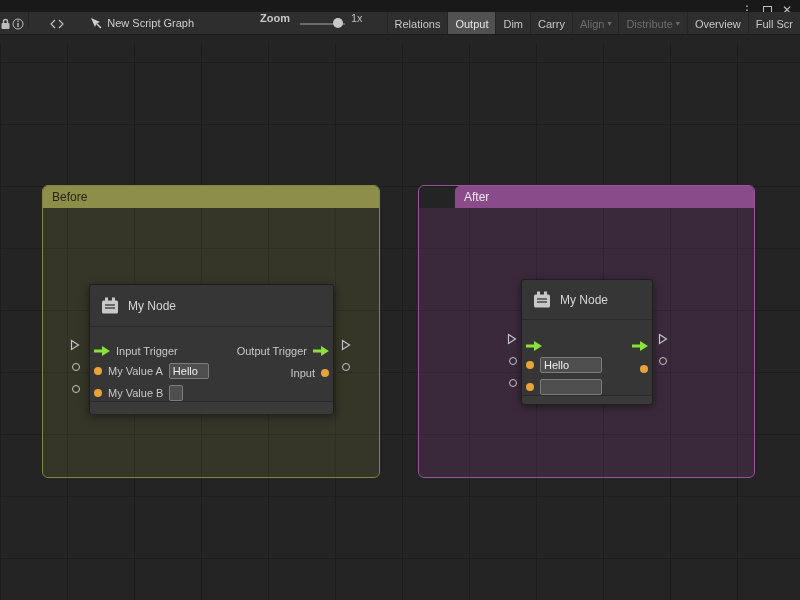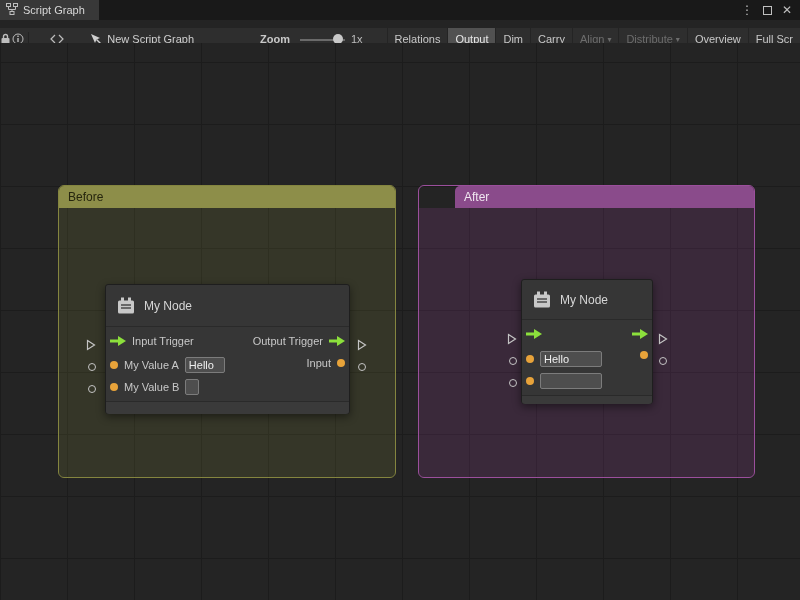--- a/index.html
+++ b/index.html
@@ -11,22 +11,22 @@
   .tabbar { position:absolute; top:0; left:0; right:0; height:20px; background:#191919;
             display:flex; align-items:flex-end; }
   .tab { height:20px; background:#383838; display:flex; align-items:center; gap:5px;
          padding:0 14px 0 6px; color:#d8d8d8; font-size:11px; }
   .tab-controls { margin-left:auto; display:flex; align-items:center; gap:10px;
                   padding-right:8px; color:#c0c0c0; font-size:12px; height:20px; }
   .maxbox { width:9px; height:9px; border:1px solid #c0c0c0; display:inline-block; }
   .kebab { font-size:12px; letter-spacing:0; }
 
   
-  .toolbar { position:absolute; top:28px; left:0; right:0; height:23px; background:#2e2e2e;
-             border-bottom:1px solid #1a1a1a; display:flex; align-items:center;
+  .toolbar { position:absolute; top:12px; left:0; right:0; height:23px; background:#2e2e2e;
+             border-bottom:1px solid #1a1a1a; display:flex; 
              color:#c8c8c8; font-size:11px; white-space:nowrap; overflow:hidden; }
   .tb-icon { display:flex; align-items:center; justify-content:center; width:22px; height:23px; }
   .tb-sep { width:1px; height:15px; background:#232323; margin:0 4px; }
   .graphname { display:flex; align-items:center; gap:5px; margin-left:26px; color:#cfcfcf; }
   .zoomlabel { margin-left:66px;font-weight:bold; }
   .slider { position:relative; width:84px; height:23px; margin:0 6px 0 10px; cursor:pointer; }
   .slider .track { position:absolute; top:11px; left:0; right:0; height:2px; background:#6a6a6a; }
   .slider .knob { position:absolute; top:6px; right:2px; width:10px; height:10px;
                   border-radius:50%; background:#c8c8c8; }
   .zoomval { margin-right:24px; color:#bdbdbd; }
@@ -45,21 +45,21 @@
               linear-gradient(to bottom, #1c1c1c 1px, transparent 1px);
             background-size:67px 62px; background-position:0px 19px; }
 
   
   .group { position:absolute; border-radius:6px; overflow:visible; }
   .group-header { height:22px; display:flex; align-items:center; padding:0 9px;
                   font-size:12px; border-radius:5px 5px 0 0; }
   .group-body { position:absolute; top:22px; left:0; right:0; bottom:0;
                 border-radius:0 0 5px 5px; }
   .group.before { left:42px; top:142px; width:338px; height:293px;
-                  border:1px solid #84853f;margin-left:16px; }
+                  border:1px solid #84853f; }
   .group.before .group-header { background:#8d8e49; color:#26260e; }
   .group.before .group-body { background:rgba(146,148,62,0.16); }
   .group.after { left:418px; top:142px; width:337px; height:293px;
                  border:1px solid #9b4f9c;padding-left:36px; }
   .group.after .group-header { background:#8a4b8b; color:#f0e6f0; }
   .group.after .group-body { background:rgba(158,64,158,0.18); }
 
   
   .node { position:absolute; background:#363636; border:1px solid #1e1e1e; border-radius:3px;
           box-shadow:0 3px 8px rgba(0,0,0,0.45); color:#c8c8c8; }
@@ -67,21 +67,21 @@
                  border-bottom:1px solid #2a2a2a; font-size:12px; color:#d6d6d6; }
   .node.before-node { left:46px; top:98px; width:245px; height:130px; }
   .node.before-node .node-header { height:42px; }
   .node.before-node .rows { padding-top:8px; }
   .node.before-node .footer { height:13px; }
   .node.after-node { left:102px; top:93px; width:132px; height:125px; }
   .node.after-node .node-header { height:40px; }
   .node.after-node .rows { padding-top:9px; }
   .node.after-node .footer { height:9px; }
   .rows { }
-  .row { height:22px; display:flex; align-items:flex-start; justify-content:space-between;
+  .row { height:22px; display:flex; align-items:flex-end; justify-content:space-between;
          font-size:11px; }
   .row .lhs, .row .rhs { display:flex; align-items:center; gap:6px; }
   .row .lhs { padding-left:4px; }
   .row .rhs { padding-right:4px; }
   .footer { border-top:1px solid #2a2a2a; background:#3a3a3a; border-radius:0 0 3px 3px; }
 
   .dot { width:8px; height:8px; border-radius:50%; background:#e8a33a; display:inline-block; }
   .field { background:#4e4e4e; border:1px solid #7c7c7c; border-radius:2px; color:#efefef;
            font-size:11px; height:16px; padding:0 3px; font-family:"Liberation Sans",sans-serif; }
   .field.w40 { width:40px; } .field.w14 { width:14px; padding:0; } .field.w62 { width:62px; }
@@ -89,31 +89,20 @@
   
   .xport { position:absolute; display:flex; align-items:center; justify-content:center; }
   .xcircle { width:8px; height:8px; border:1px solid #c4c4c4; border-radius:50%; }
 </style>
 </head>
 <body>
 
 <div class="window">
 
   <div class="tabbar">
-    <div class="tab">
-      <span>
-        <svg width="12" height="12" viewBox="0 0 12 12">
-          <rect x="0.5" y="0.5" width="4" height="3" fill="none" stroke="#bdbdbd"></rect>
-          <rect x="7.5" y="0.5" width="4" height="3" fill="none" stroke="#bdbdbd"></rect>
-          <rect x="4" y="8.5" width="4" height="3" fill="none" stroke="#bdbdbd"></rect>
-          <path d="M2.5 3.5v3h7v-3M6 6.5v2" fill="none" stroke="#bdbdbd"></path>
-        </svg>
-      </span>
-      <span>Script Graph</span>
-    </div>
     <div class="tab-controls">
       <span class="kebab">⋮</span>
       <span class="maxbox"></span>
       <span>✕</span>
     </div>
   </div>
 
   <div class="toolbar">
     <span class="tb-icon">
       <svg width="11" height="12" viewBox="0 0 11 12">

